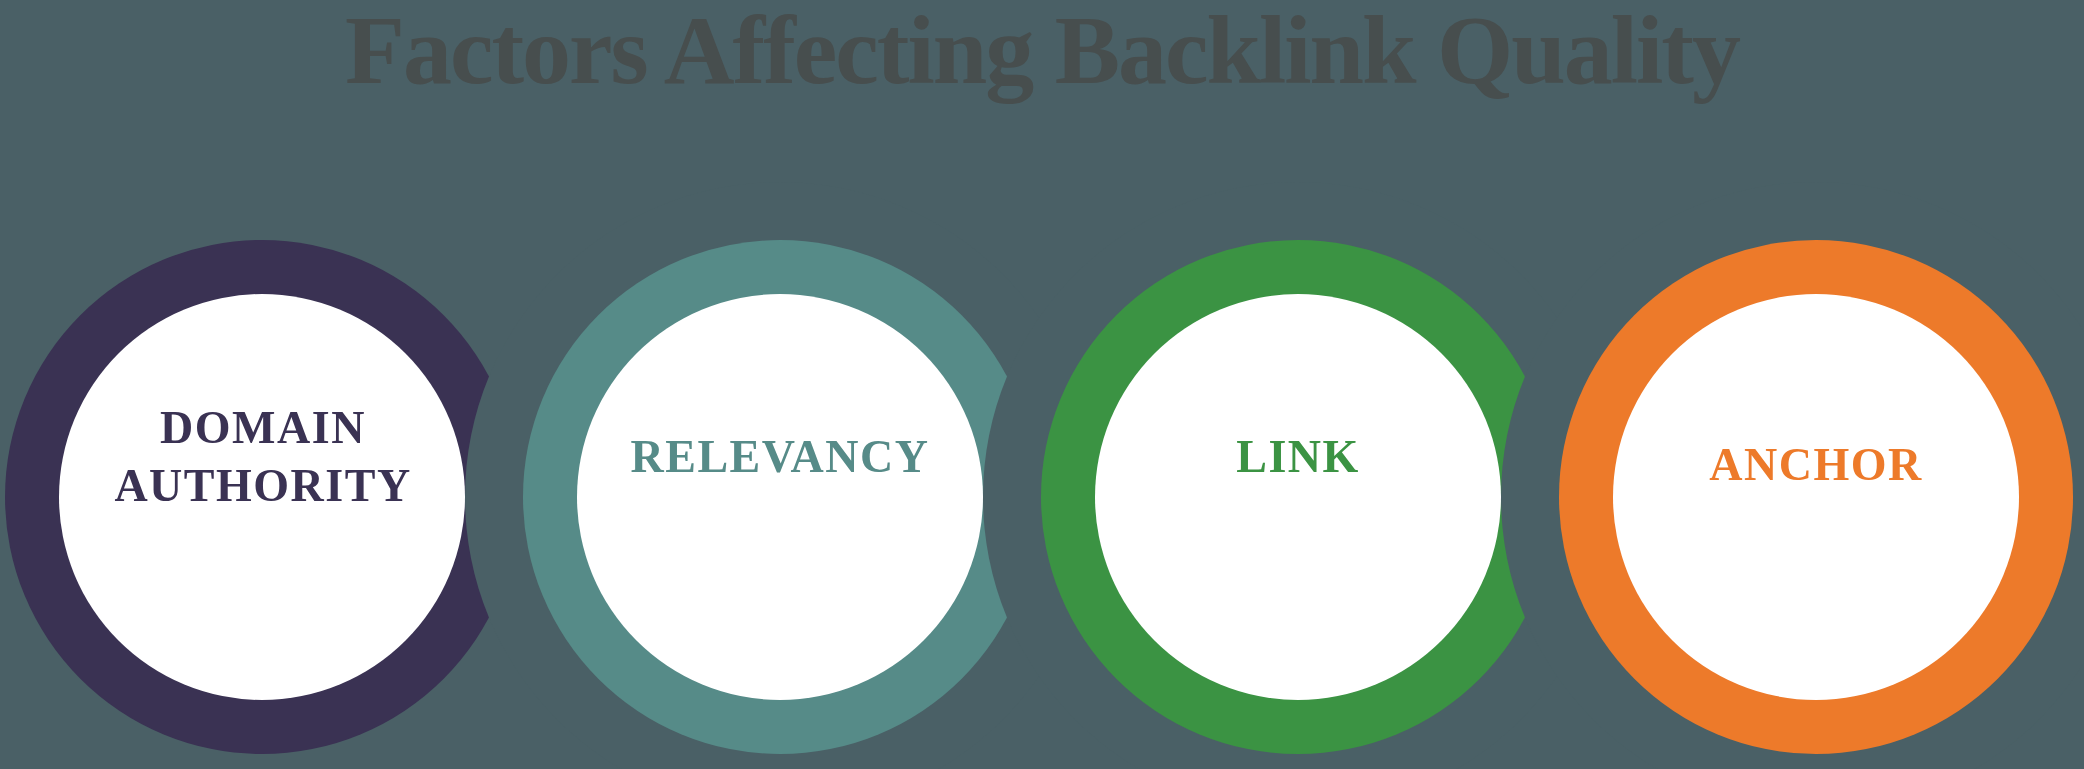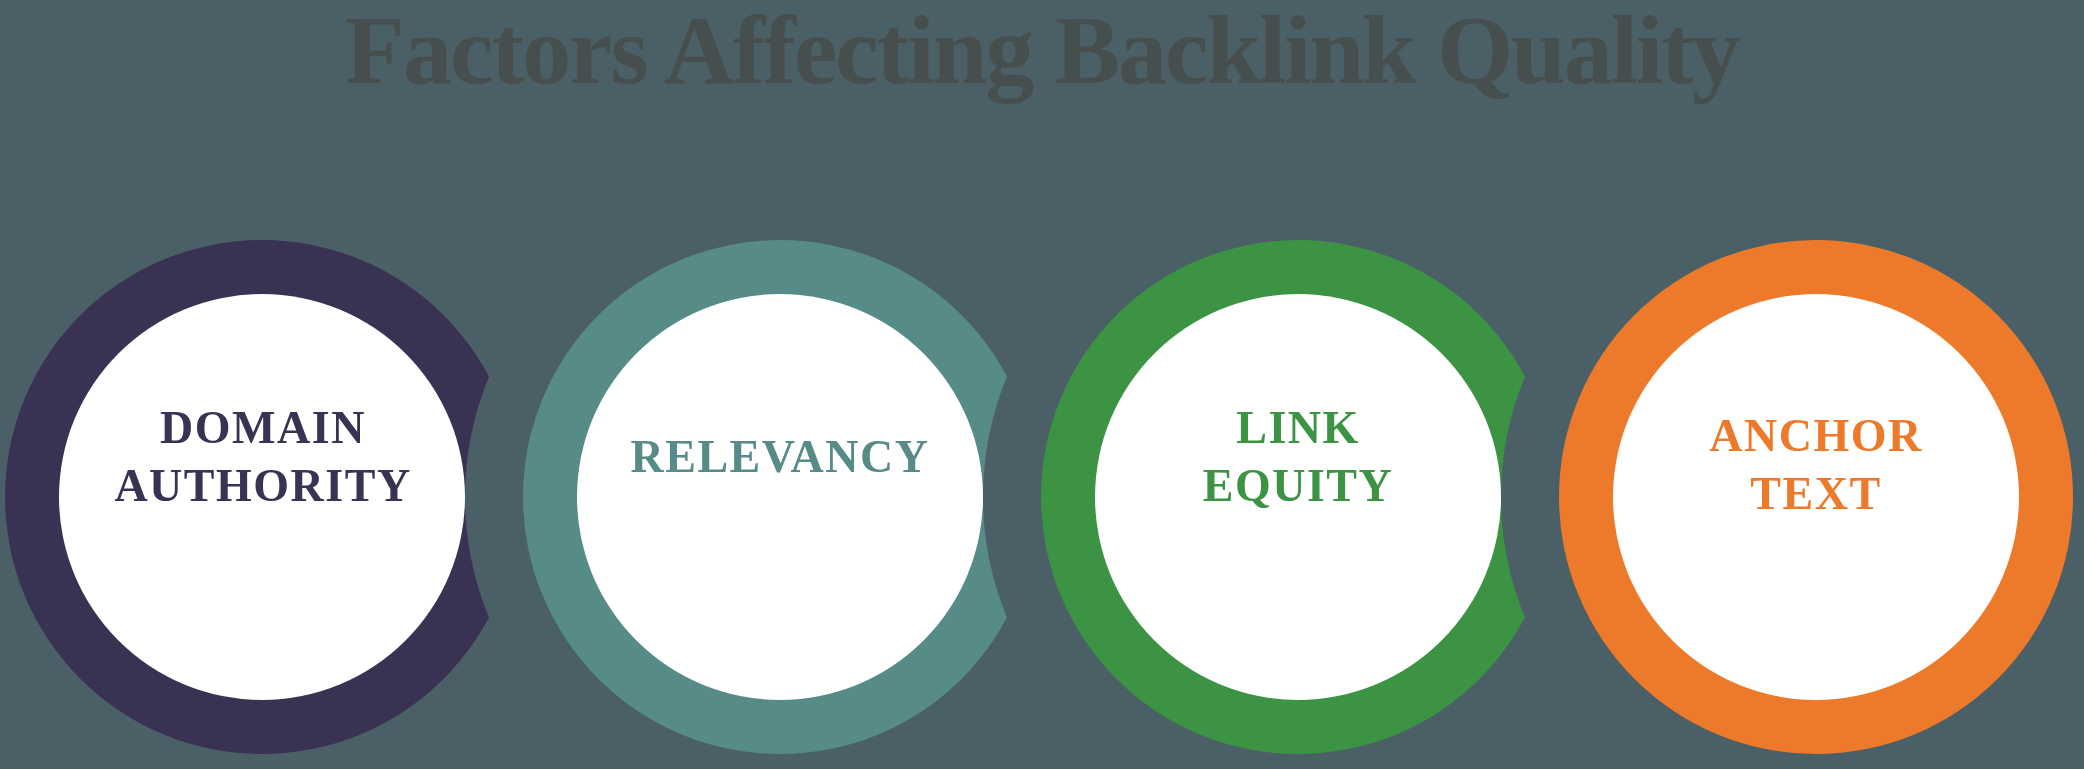--- a/index.html
+++ b/index.html
@@ -82,21 +82,19 @@
     <span>AUTHORITY</span>
   </div>
 
   <div class="label label-2" style="color: rgb(86, 139, 136); text-align: right;">
     <span>RELEVANCY</span>
 
   </div>
 
   <div class="label label-3" style="color: rgb(59, 147, 67);">
     <span>LINK</span>
-    <span>EQUITY</span>
   </div>
 
   <div class="label label-4" style="color: rgb(237, 122, 42); margin-top: 8px;">
     <span>ANCHOR</span>
-    <span>TEXT</span>
   </div>
 
 </div>
 
 </body></html>

